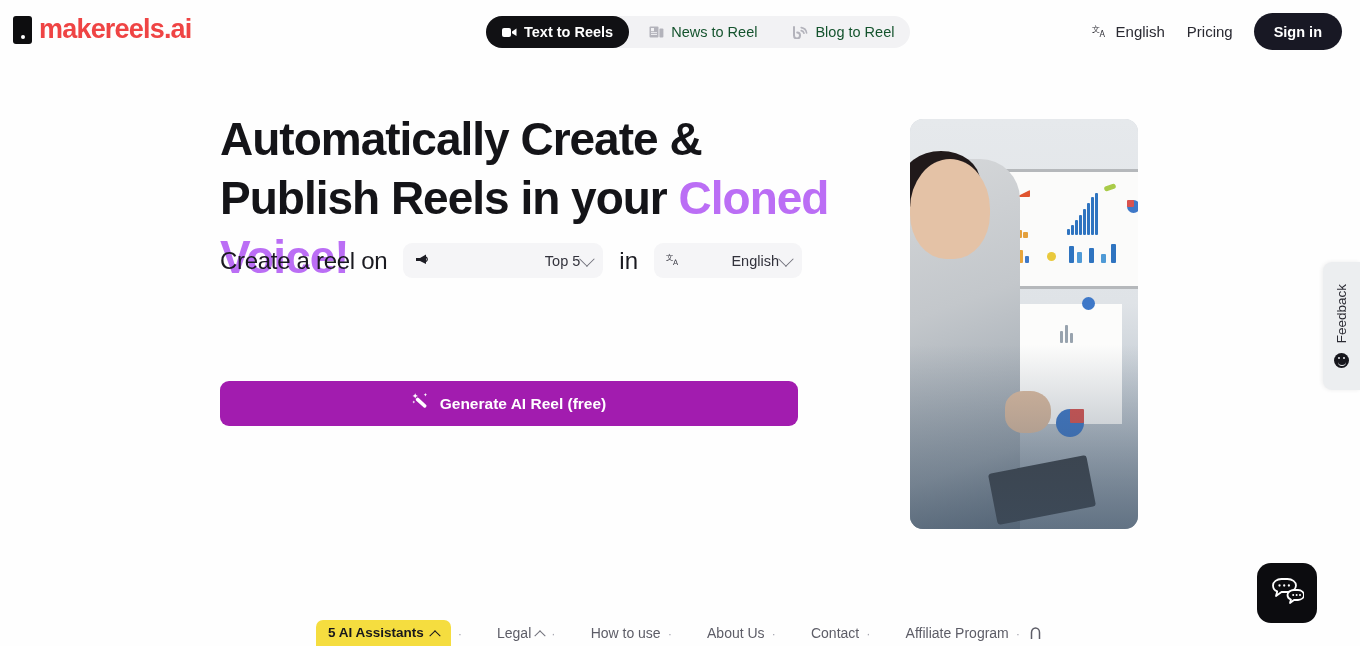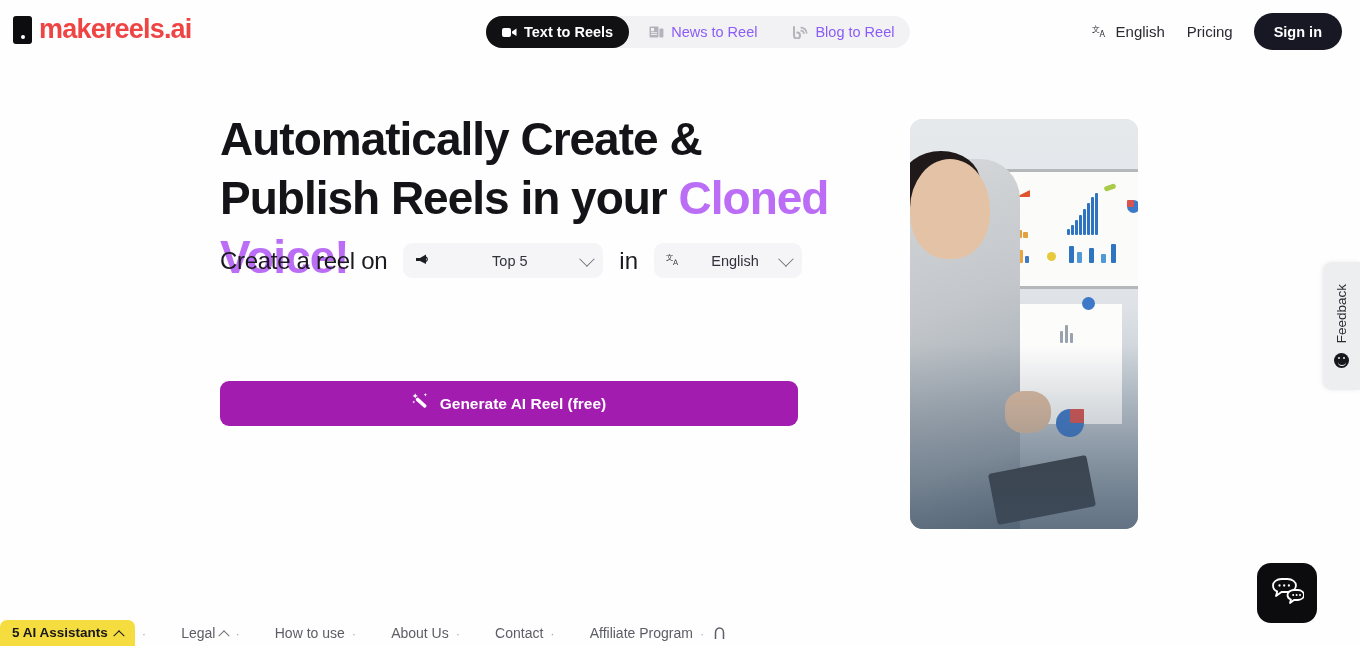--- a/index.html
+++ b/index.html
@@ -31,21 +31,21 @@
 
   
   .nav-pill-group {
     position: absolute; left: 486px; top: 16px;
     height: 32px; background: #f2f2f4; border-radius: 16px;
     display: flex; padding: 0; gap: 4px;
   }
   .nav-pill {
     display: flex; align-items: center; gap: 7px;
     height: 32px; padding: 0 16px; border-radius: 16px;
-    font-size: 14.5px; color: #8b5cf6; white-space: nowrap;
+    font-size: 14.5px; color: #14532d; white-space: nowrap;
     cursor: pointer; background: transparent; border: none;
     font-family: "Liberation Sans", sans-serif;
   }
   .nav-pill.active { background: #111114; color: #ffffff; font-weight: bold; }
   .nav-pill .ico { display: flex; align-items: center; }
 
   .header-right {
     position: absolute; right: 18px; top: 13px;
     display: flex; align-items: center; gap: 0;
   }
@@ -76,21 +76,21 @@
     display: flex; align-items: center; gap: 16px;
   }
   .reel-label { font-size: 24px; color: #1a1a20; letter-spacing: -0.3px; }
   .select-box {
     display: flex; align-items: center; height: 35px;
     background: #f5f5f7; border-radius: 9px; padding: 0 12px;
     cursor: pointer; border: none; font-family: "Liberation Sans", sans-serif;
   }
   .select-box.topic { width: 200px; }
   .select-box.lang { width: 148px; }
-  .select-val { font-size: 14.5px; color: #32323c; margin-left: 9px; flex: 1; text-align: center; }
+  .select-val { font-size: 14.5px; color: #32323c; margin-left: 9px; flex: 1; text-align: right; }
   .chev {
     width: 11px; height: 11px; border-right: 1.7px solid #6e6e78;
     border-bottom: 1.7px solid #6e6e78; transform: rotate(45deg) translateY(-2px);
     flex: none;
   }
   .in-word { font-size: 24px; color: #1a1a20; }
 
   .topic-input {
     position: absolute; left: 220px; top: 301px;
     width: 578px; height: 58px;
@@ -178,21 +178,21 @@
   
   .chat-widget {
     position: absolute; left: 1257px; top: 563px;
     width: 60px; height: 60px; border-radius: 14px; background: #0c0c0f;
     display: flex; align-items: center; justify-content: center; cursor: pointer;
   }
 
   
   .footer {
     position: absolute; left: 0; bottom: 0; width: 1360px; height: 26px;
-    display: flex; align-items: center; gap: 0;
+    display: flex; align-items: center; justify-content: center; gap: 0;
   }
   .assistants-badge {
     display: flex; align-items: center; gap: 7px;
     background: #f5dd3f; border-radius: 7px 7px 0 0;
     padding: 5px 12px 6px 12px; cursor: pointer;
     font-size: 13.5px; font-weight: bold; color: #17171c;
   }
   .chev-up {
     width: 8px; height: 8px; border-left: 1.7px solid #17171c;
     border-top: 1.7px solid #17171c; transform: rotate(45deg) translate(2px,2px);

